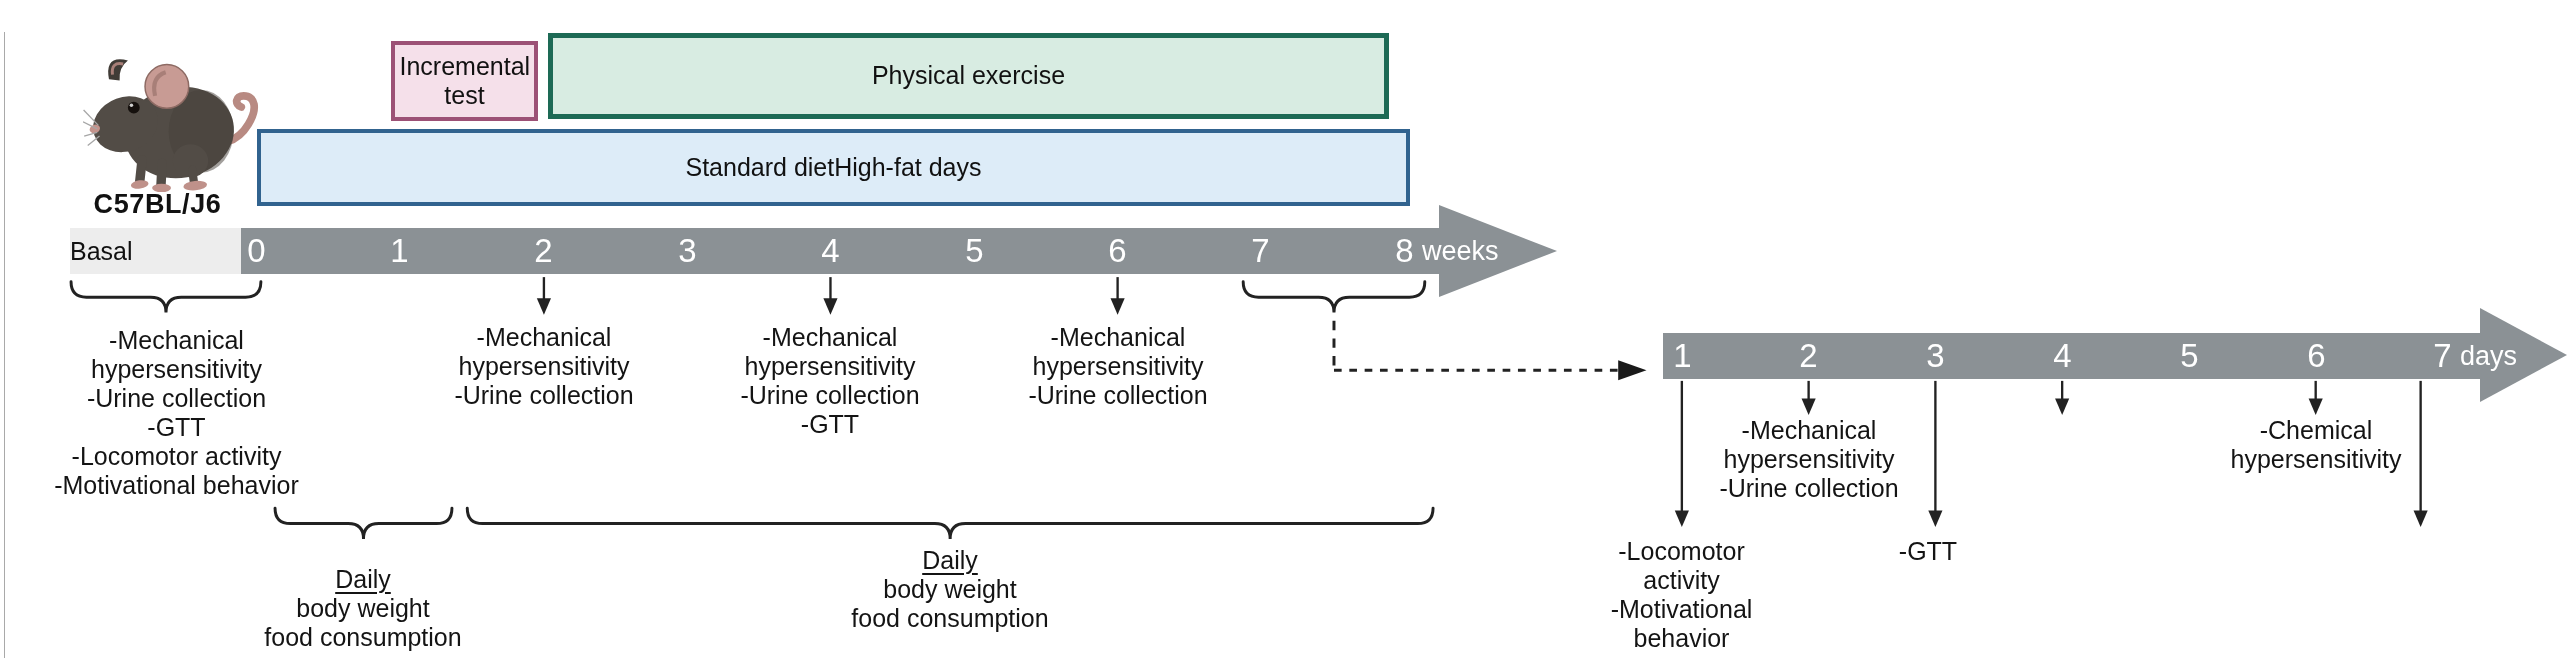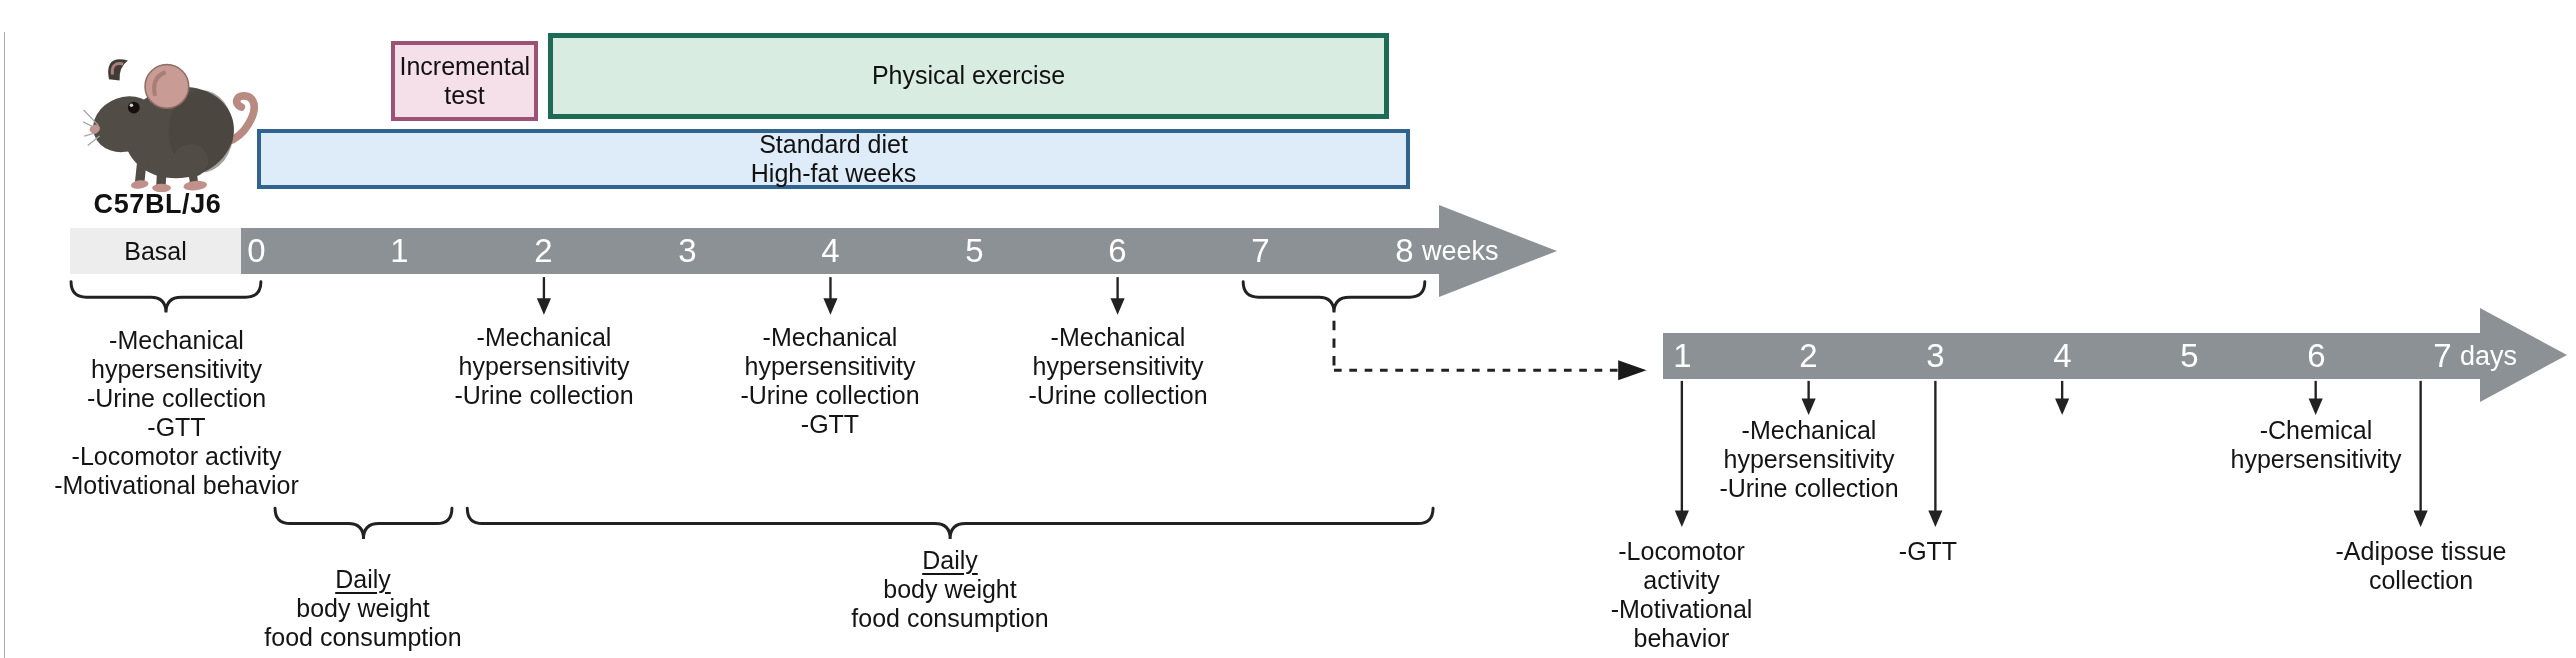--- a/index.html
+++ b/index.html
@@ -17,26 +17,26 @@
           font-size:27px;font-weight:bold;letter-spacing:0.6px;}
 
   
   .ibox{display:flex;align-items:center;justify-content:center;text-align:center;
         font-size:25px;line-height:29.5px;box-sizing:border-box;}
   .box-incremental{left:391px;top:41px;width:147px;height:80px;
         background:var(--incremental-fill,#f5e0ea);border:4.7px solid var(--incremental-border,#9c5176);}
   .box-incremental span{display:inline-block;width:130px;}
   .box-exercise{left:548px;top:33px;width:841px;height:86px;
         background:var(--exercise-fill,#d8ece2);border:5.3px solid var(--exercise-border,#1d6a55);}
-  .box-diet{left:257px;top:129px;width:1153px;height:60px;flex-direction:column;
+  .box-diet{left:257px;top:129px;width:1153px;height:77px;flex-direction:row;
         background:var(--diet-fill,#ddecf8);border:4.7px solid var(--diet-border,#31638f);}
 
   
   .basal-box{left:70px;top:228px;width:171px;height:46px;background:var(--basal-bg,#ededed);
-        display:flex;align-items:center;justify-content:center;font-size:25px;}
+        display:flex;align-items:center;font-size:25px;}
   .bar{background:var(--bar-gray,#8b9195);height:46px;}
   .week-bar{left:241px;top:228px;width:1198px;}
   .day-bar{left:1663px;top:333px;width:817px;}
   .bar-head{background:var(--bar-gray,#8b9195);
         clip-path:polygon(0 0,100% 50%,0 100%);}
   .week-head{left:1439px;top:205px;width:118px;height:92px;}
   .day-head{left:2480px;top:308px;width:87px;height:94px;}
   .tick{position:absolute;width:71px;text-align:center;color:#ffffff;
         font-size:33px;line-height:46px;}
   .unit{position:absolute;color:#ffffff;font-size:27px;line-height:46px;}
@@ -87,21 +87,21 @@
   <div class="abs strain">C57BL/J6</div>
 
   <div class="abs ibox box-incremental">
     <span>Incremental test</span>
   </div>
   <div class="abs ibox box-exercise">
     <span>Physical exercise</span>
   </div>
   <div class="abs ibox box-diet">
     <span>Standard diet</span>
-    <span>High-fat weeks</span>
+    <span>High-fat days</span>
   </div>
 
   <div class="abs basal-box">
     <span>Basal</span>
   </div>
   <div class="abs bar week-bar"></div>
   <div class="abs bar-head week-head"></div>
   <span class="tick" style="left:221px;top:228px;">0</span>
   <span class="tick" style="left:364px;top:228px;">1</span>
   <span class="tick" style="left:508px;top:228px;">2</span>
@@ -214,18 +214,15 @@
   <div class="note" style="left:1694px;top:416px;width:230px;">
     <div>-Mechanical hypersensitivity</div>
     <div>-Urine collection</div>
   </div>
   <div class="note" style="left:1869px;top:537px;width:118px;">
     <div>-GTT</div>
   </div>
   <div class="note" style="left:2207px;top:416px;width:218px;">
     <div>-Chemical hypersensitivity</div>
   </div>
-  <div class="note" style="left:2315px;top:537px;width:212px;">
-    <div>-Adipose tissue collection</div>
-  </div>
 
 </div>
 
 
 </body></html>

